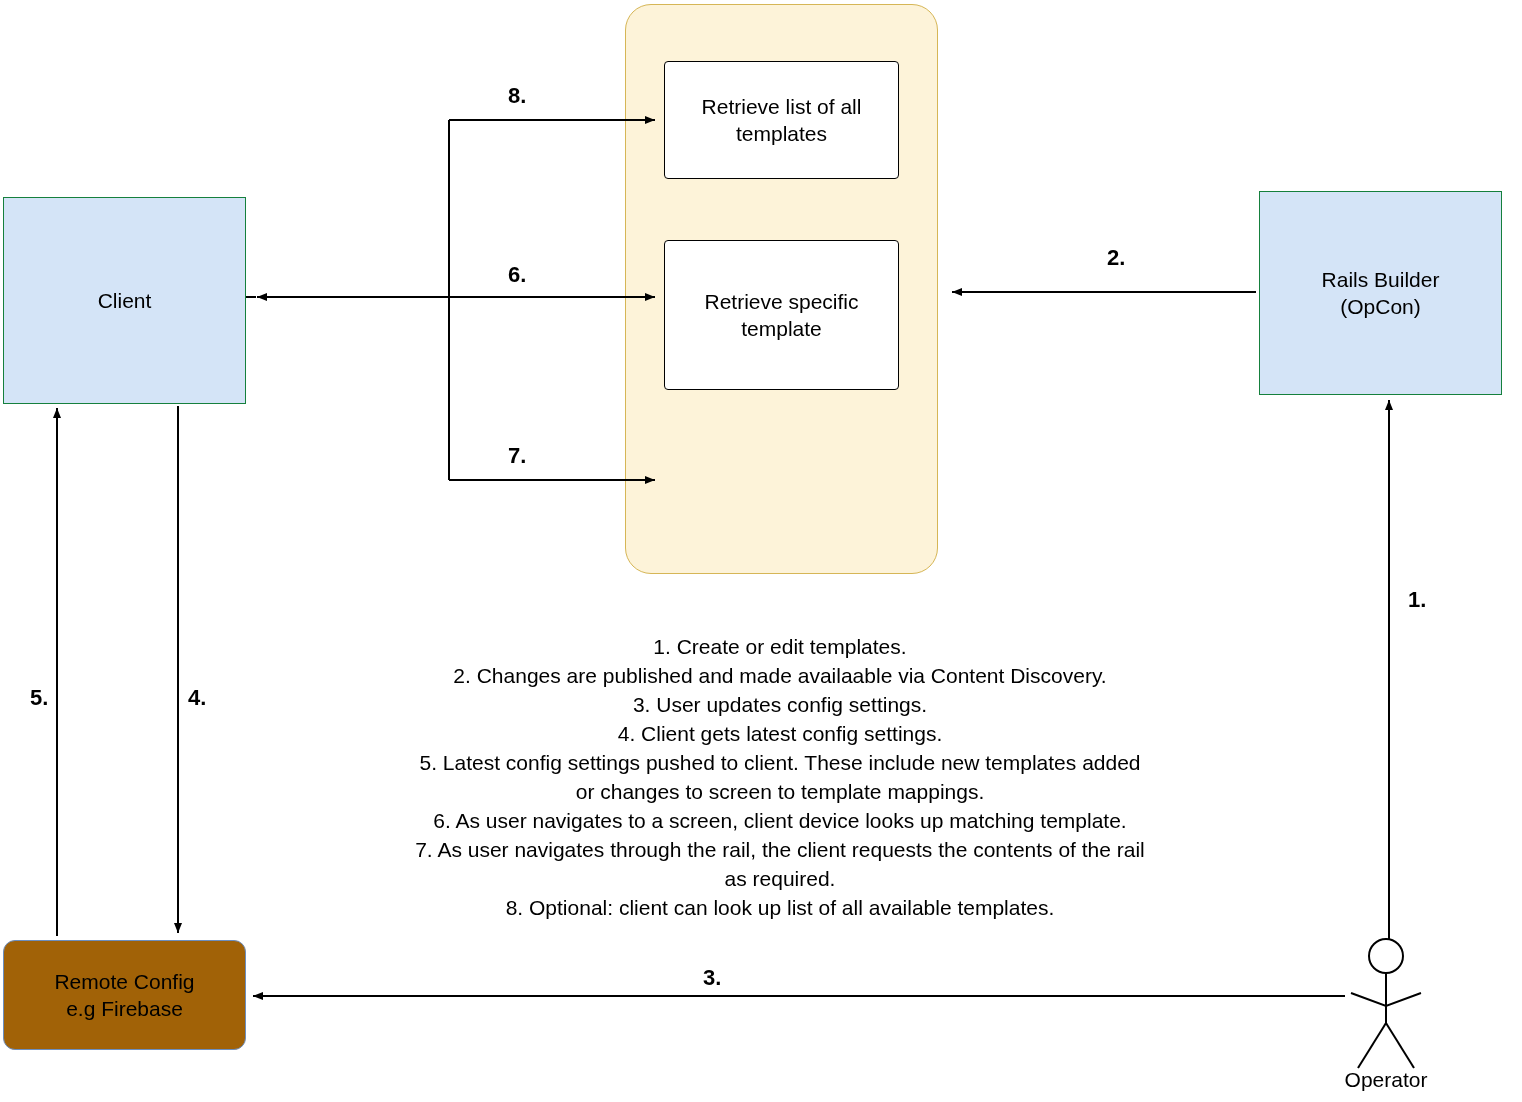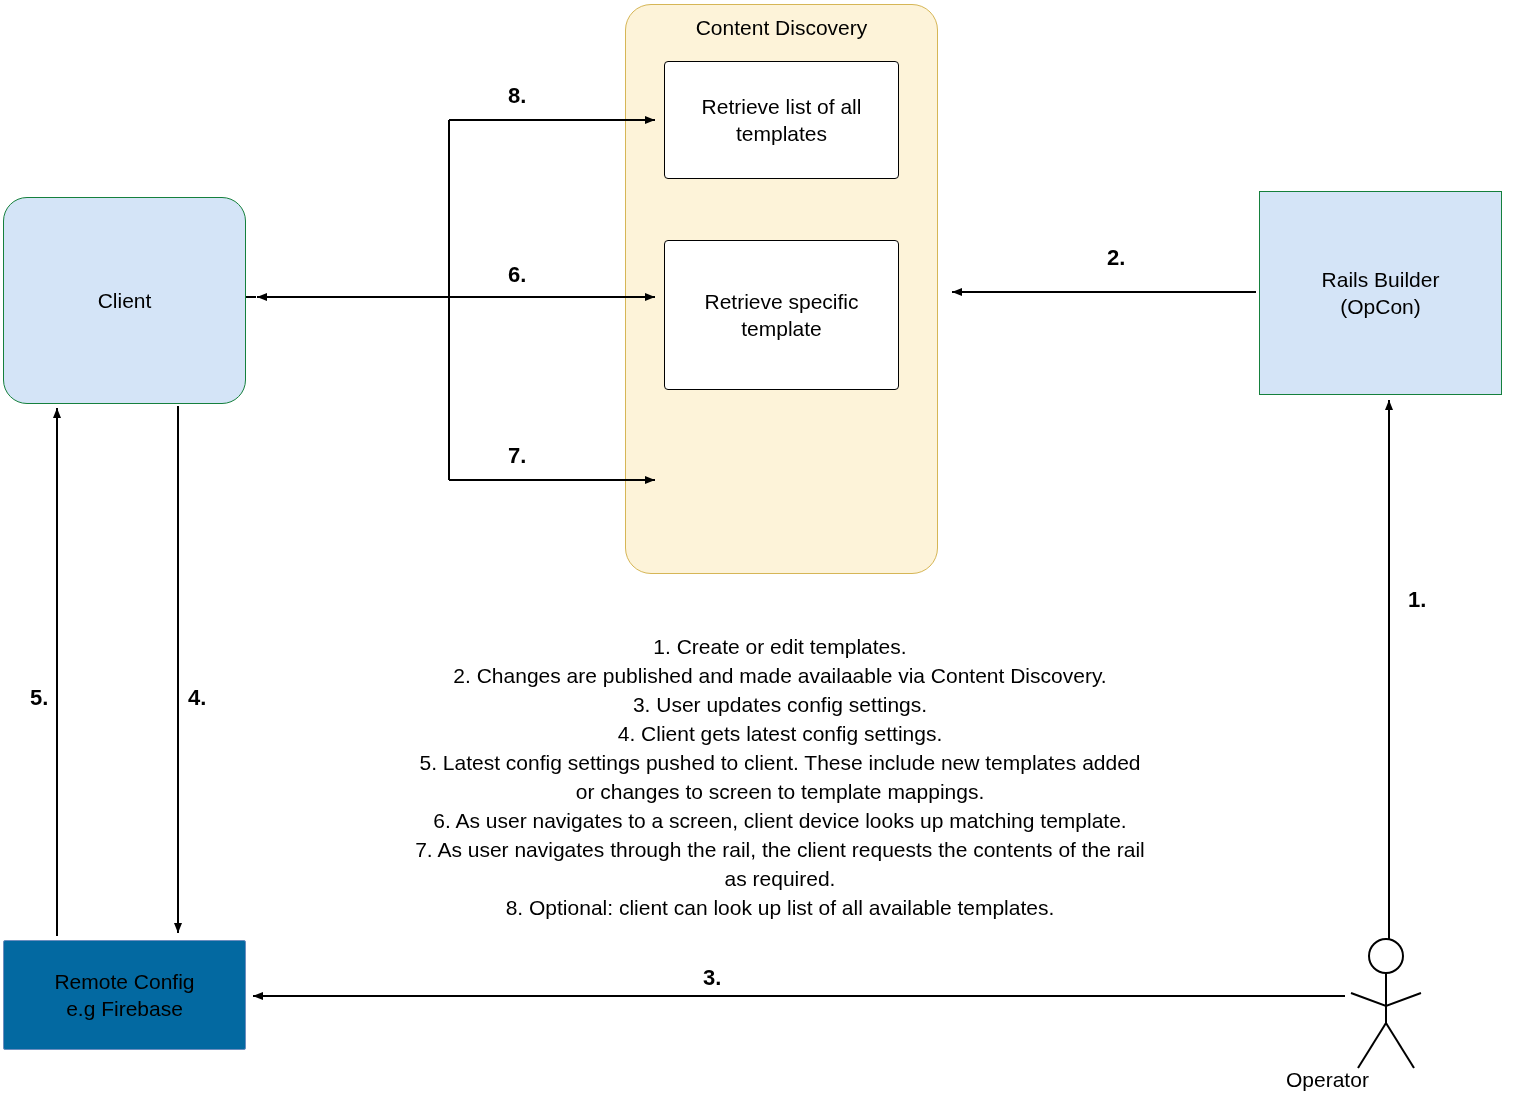--- a/index.html
+++ b/index.html
@@ -25,23 +25,23 @@
     color: #000000;
     font-size: 21px;
     line-height: 1.3;
     white-space: pre-line;
   }
   .blue-box {
     background: #d4e4f7;
     border: 1px solid #15803d;
   }
   .rounded-blue {
-    background: #0369a1;
+    background: #a16207;
     border: 1px solid #6c8ebf;
-    border-radius: 2px;
+    border-radius: 12px;
   }
   .group-box {
     position: absolute;
     background: #fdf3d9;
     border: 1px solid #d6b656;
     border-radius: 26px;
     box-sizing: border-box;
   }
   .group-title {
     position: absolute;
@@ -64,43 +64,42 @@
     position: absolute;
     font-size: 21px;
     line-height: 1.38;
     color: #000000;
     white-space: pre-line;
   }
   .caption {
     position: absolute;
     font-size: 21px;
     color: #000000;
-    text-align: left;
+    text-align: center;
   }
   svg.lines {
     position: absolute;
     left: 0;
     top: 0;
     width: 1522px;
     height: 1102px;
     pointer-events: none;
   }
 </style>
 </head>
 <body>
 
 <div id="canvas">
 
   <div class="group-box" style="left:625px; top:4px; width:313px; height:570px;"></div>
-  <div class="group-title" style="left:625px; top:16px; width:313px;">Content Discovery</div>
 
   <div class="node white-box" style="left:664px; top:61px; width:235px; height:118px;">Retrieve list of all templates</div>
   <div class="node white-box" style="left:664px; top:240px; width:235px; height:150px;">Retrieve specific template</div>
 
-  <div class="node blue-box" style="left:3px; top:197px; width:243px; height:207px;border-radius:24px;">Client</div>
+  <div class="node blue-box" style="left:3px; top:197px; width:243px; height:207px;">Client</div>
 
   <div class="node blue-box" style="left:1259px; top:191px; width:243px; height:204px;">Rails Builder
 (OpCon)</div>
 
   <div class="node rounded-blue" style="left:3px; top:940px; width:243px; height:110px;">Remote Config
 e.g Firebase</div>
 
   <svg class="lines" viewBox="0 0 1522 1102">
     <defs>
       <marker id="arrow" markerWidth="12" markerHeight="12" refX="10" refY="4" orient="auto" markerUnits="userSpaceOnUse">

